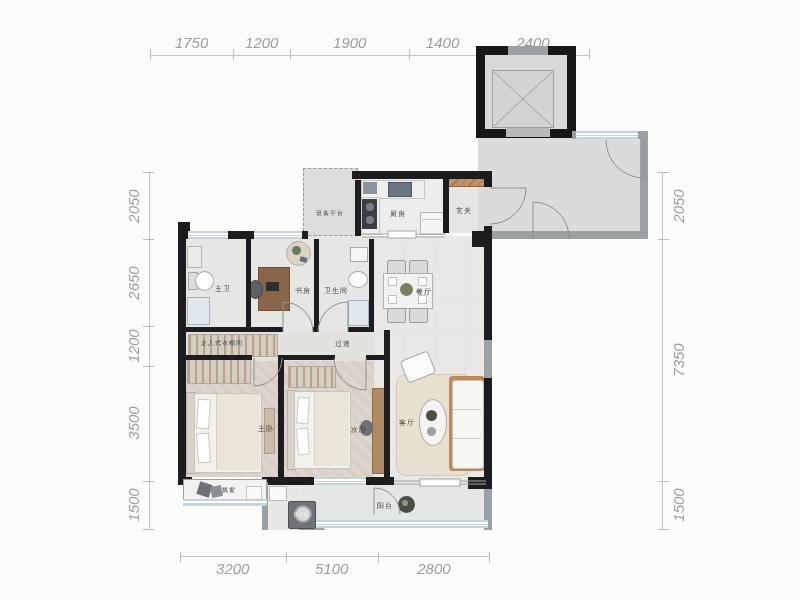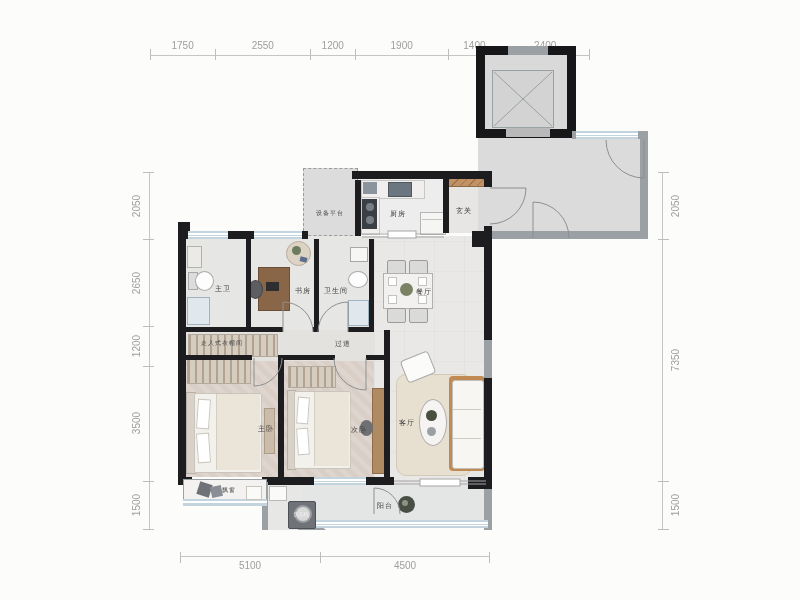--- a/index.html
+++ b/index.html
@@ -1,20 +1,20 @@
 <!DOCTYPE html>
 <html><head>
 <meta charset="utf-8">
 <style>
   html,body{margin:0;padding:0;}
   body{width:800px;height:600px;background:#fcfcfb;font-family:"Liberation Sans",sans-serif;position:relative;overflow:hidden;}
   .canvas{position:absolute;left:0;top:0;width:800px;height:600px;}
 
   
-  .dim{position:absolute;color:#9e9e9e;font-size:10px;}
+  .dim{position:absolute;color:#9e9e9e;font-size:15px;font-style:italic;}
   .dim-h{display:flex;height:24px;}
   .dim-h .seg{position:relative;}
   .dim-h .seg::before{content:'';position:absolute;left:0;width:1px;background:#bdbdbd;}
   .dim-h .seg.last::after{content:'';position:absolute;right:0;width:1px;background:#bdbdbd;}
   .dim-top .seg::before,.dim-top .seg.last::after{bottom:0;height:11px;}
   .dim-top .line{position:absolute;left:0;right:0;bottom:4px;height:1px;background:#c6c6c6;}
   .dim-top .seg span{position:absolute;left:0;right:0;bottom:9px;text-align:center;}
   .dim-bot .seg::before,.dim-bot .seg.last::after{top:0;height:11px;}
   .dim-bot .line{position:absolute;left:0;right:0;top:4px;height:1px;background:#c6c6c6;}
   .dim-bot .seg span{position:absolute;left:0;right:0;top:8px;text-align:center;}
@@ -49,23 +49,20 @@
 </head>
 <body>
 
 <div class="canvas">
 
   <div class="dim dim-h dim-top" style="left:150px;top:36px;width:440px;">
     <div class="line"></div>
     <div class="seg" style="flex-grow:1750;">
         <span>1750</span>
       </div>
-    <div class="seg" style="flex-grow:2550;">
-        <span>2550</span>
-      </div>
     <div class="seg" style="flex-grow:1200;">
         <span>1200</span>
       </div>
     <div class="seg" style="flex-grow:2500;">
         <span>1900</span>
       </div>
     <div class="seg" style="flex-grow:1400;">
         <span>1400</span>
       </div>
     <div class="seg last" style="flex-grow:2400;">
@@ -100,25 +97,28 @@
     <div class="seg" style="flex-grow:7350;">
         <span>7350</span>
       </div>
     <div class="seg last" style="flex-grow:1500;">
         <span>1500</span>
       </div>
   </div>
 
   <div class="dim dim-h dim-bot" style="left:180px;top:552px;width:310px;">
     <div class="line"></div>
+    <div class="seg" style="flex-grow:3200;">
+        <span>3200</span>
+      </div>
     <div class="seg" style="flex-grow:2800;">
         <span>5100</span>
       </div>
     <div class="seg last" style="flex-grow:3400;">
-        <span>4500</span>
+        <span>2800</span>
       </div>
   </div>
 
   <div class="floor" style="left:183px;top:236px;width:192px;height:94px;background:#e6e6e4;"></div>
   <div class="floor" style="left:183px;top:330px;width:207px;height:31px;background:#e4e2df;"></div>
   <div class="floor wood-floor" style="left:183px;top:361px;width:201px;height:116px;"></div>
   <div class="floor tile-floor" style="left:374px;top:236px;width:112px;height:246px;"></div>
   <div class="floor" style="left:358px;top:175px;width:90px;height:58px;background:#ecedec;"></div>
   <div class="floor" style="left:446px;top:175px;width:40px;height:58px;background:#e7e6e4;"></div>
   <div class="floor" style="left:478px;top:133px;width:170px;height:100px;background:#dbdbdb;"></div>

